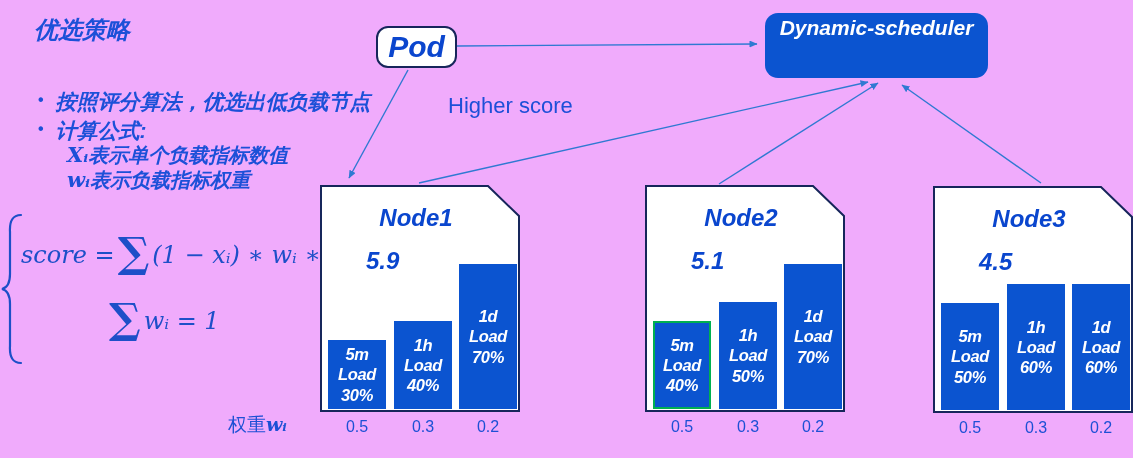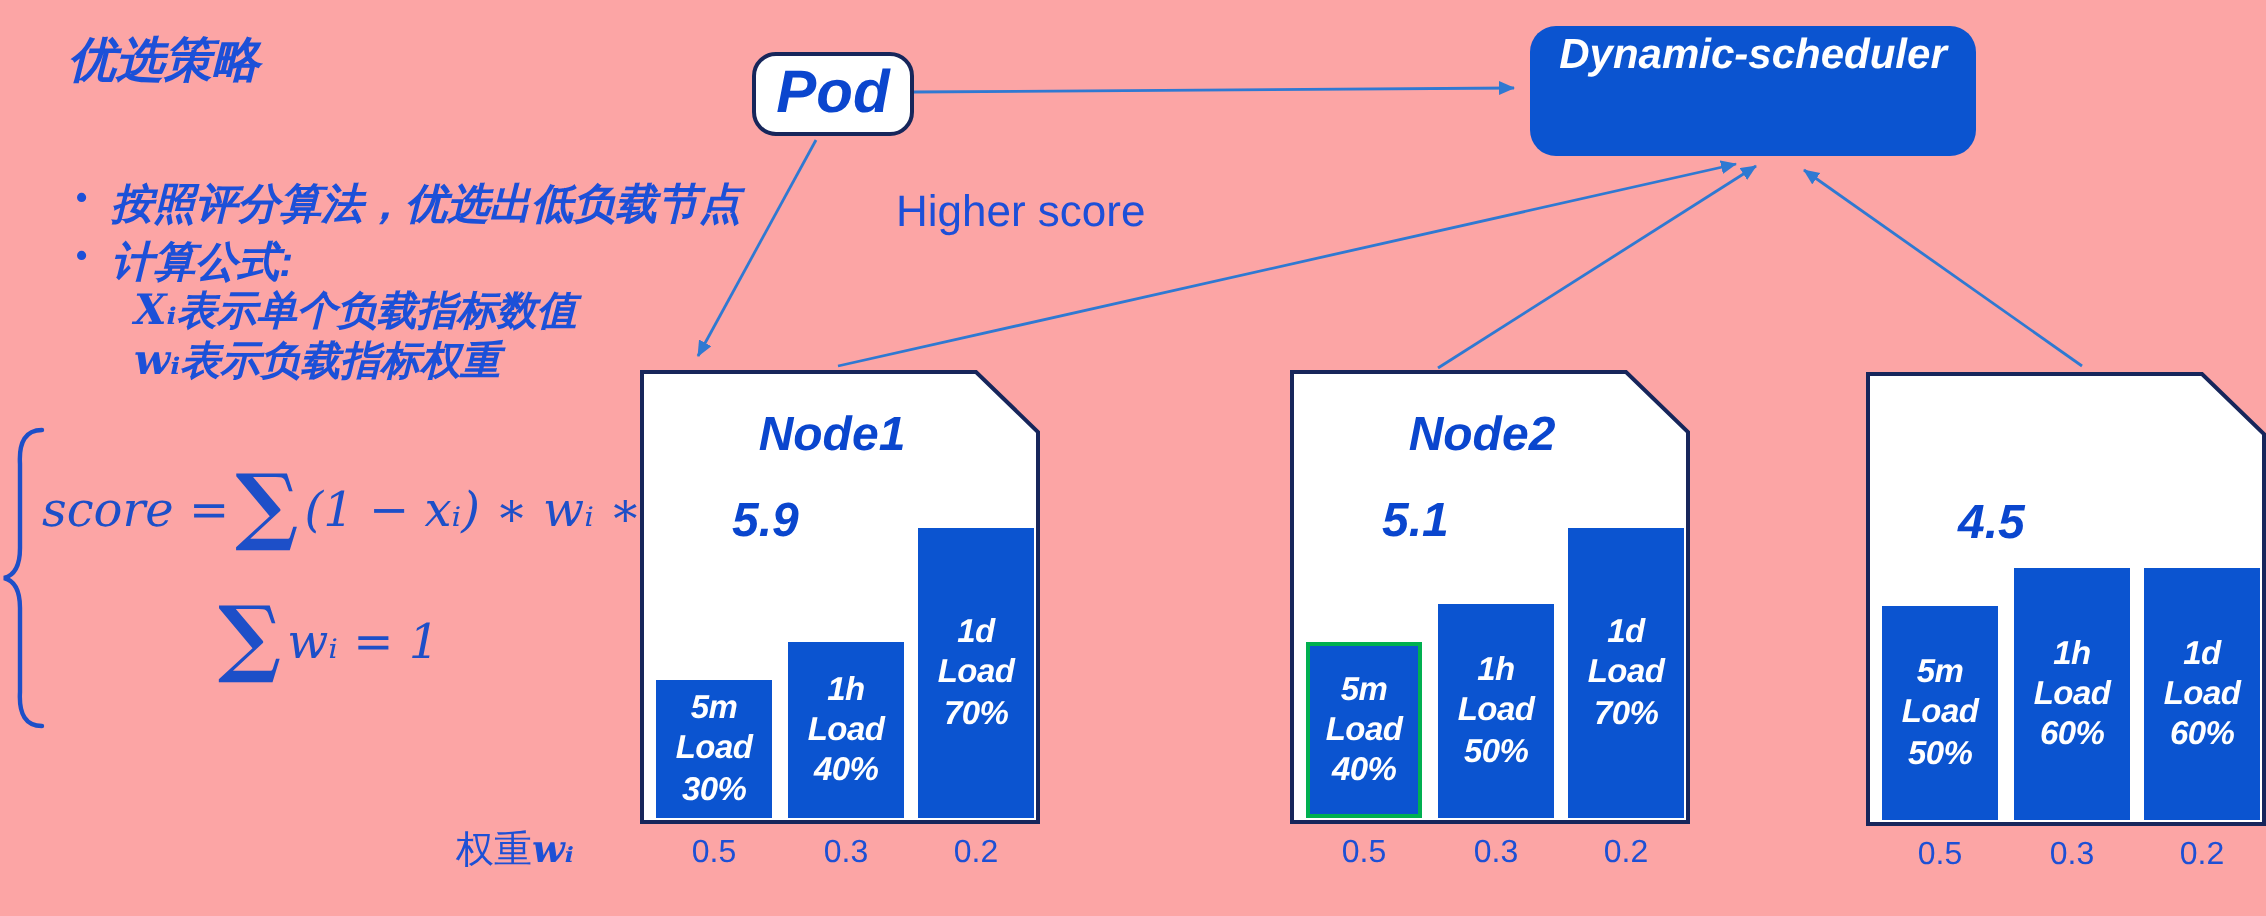--- a/index.html
+++ b/index.html
@@ -1,17 +1,17 @@
 <!DOCTYPE html>
 <html><head>
 <meta charset="utf-8">
 <style>
   html,body{margin:0;padding:0;background:#ffffff;}
   .canvas{
-    position:relative;width:1133px;height:458px;background:#fca5a5;overflow:hidden;
+    position:relative;width:1133px;height:458px;background:#f0abfc;overflow:hidden;
     font-family:"Liberation Sans","DejaVu Sans",sans-serif;
   }
   
   .arrows{position:absolute;left:0;top:0;z-index:1;}
   .arrows line{stroke:#2f79d2;stroke-width:1.4;marker-end:url(#ah);}
   
   .cn-title{position:absolute;left:34px;top:14px;font-size:24px;font-weight:700;font-style:italic;color:#1c50d8;z-index:2;}
   .bullet-row{position:absolute;display:flex;gap:12px;color:#1c50d8;font-size:21px;font-weight:700;font-style:italic;z-index:2;white-space:nowrap;}
   .bullet-row .dot{font-size:16px;line-height:24px;font-style:normal;}
   .note-row{position:absolute;color:#1c50d8;font-size:20px;font-weight:700;font-style:italic;z-index:2;white-space:nowrap;}
@@ -150,20 +150,21 @@
           <div>70%</div>
         </div>
         <div class="wspan" style="left: 8px;">0.5</div>
         <div class="wspan" style="left: 74px;">0.3</div>
         <div class="wspan" style="left: 139px;">0.2</div>
       </div>
       <div class="node" style="left: 933px; top: 186px;">
         <svg width="200" height="227" viewBox="0 0 200 227">
           <path d="M1 1 H168 L199 31 V226 H1 Z" fill="#ffffff" stroke="#17265b" stroke-width="2"></path>
         </svg>
+        <div class="node-title">Node3</div>
         <div class="node-score">4.5</div>
         <div class="bar" style="left: 8px; width: 58px; height: 107px; bottom: 3px;">
           <div>5m</div>
           <div>Load</div>
           <div>50%</div>
         </div>
         <div class="bar" style="left: 74px; width: 58px; height: 126px; bottom: 3px;">
           <div>1h</div>
           <div>Load</div>
           <div>60%</div>

